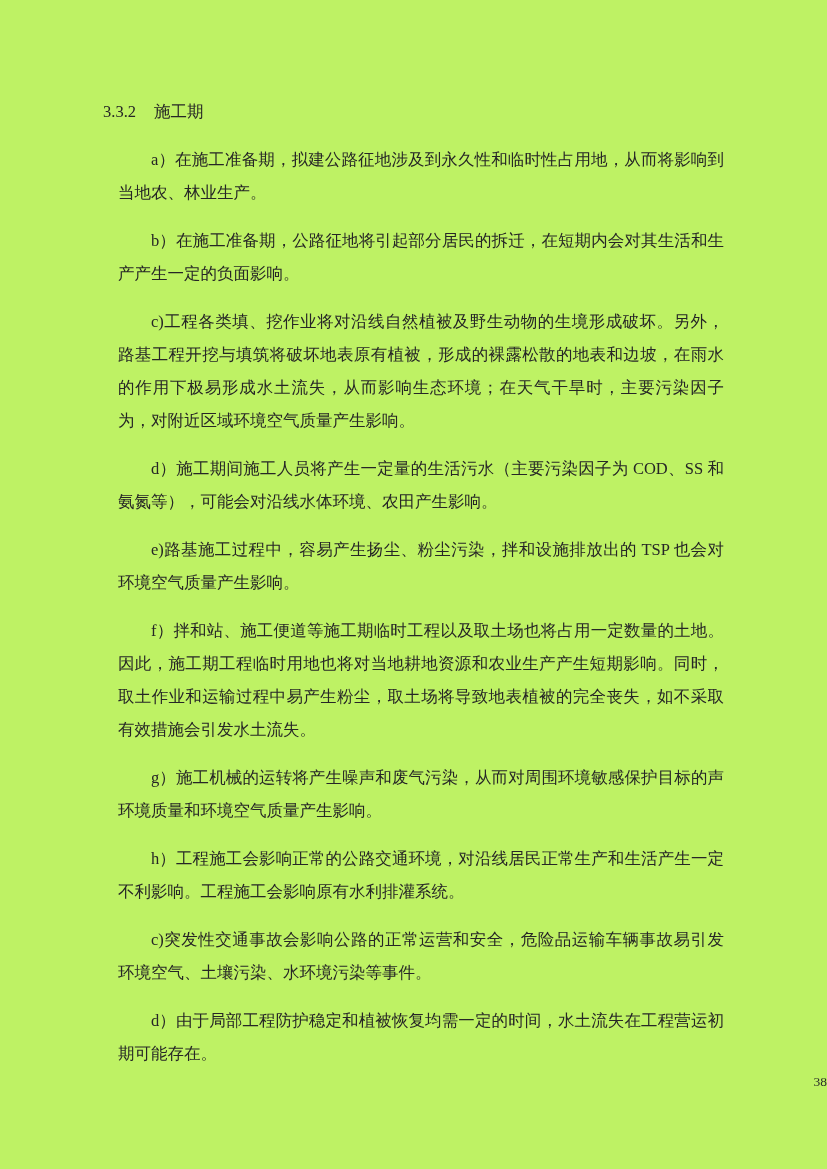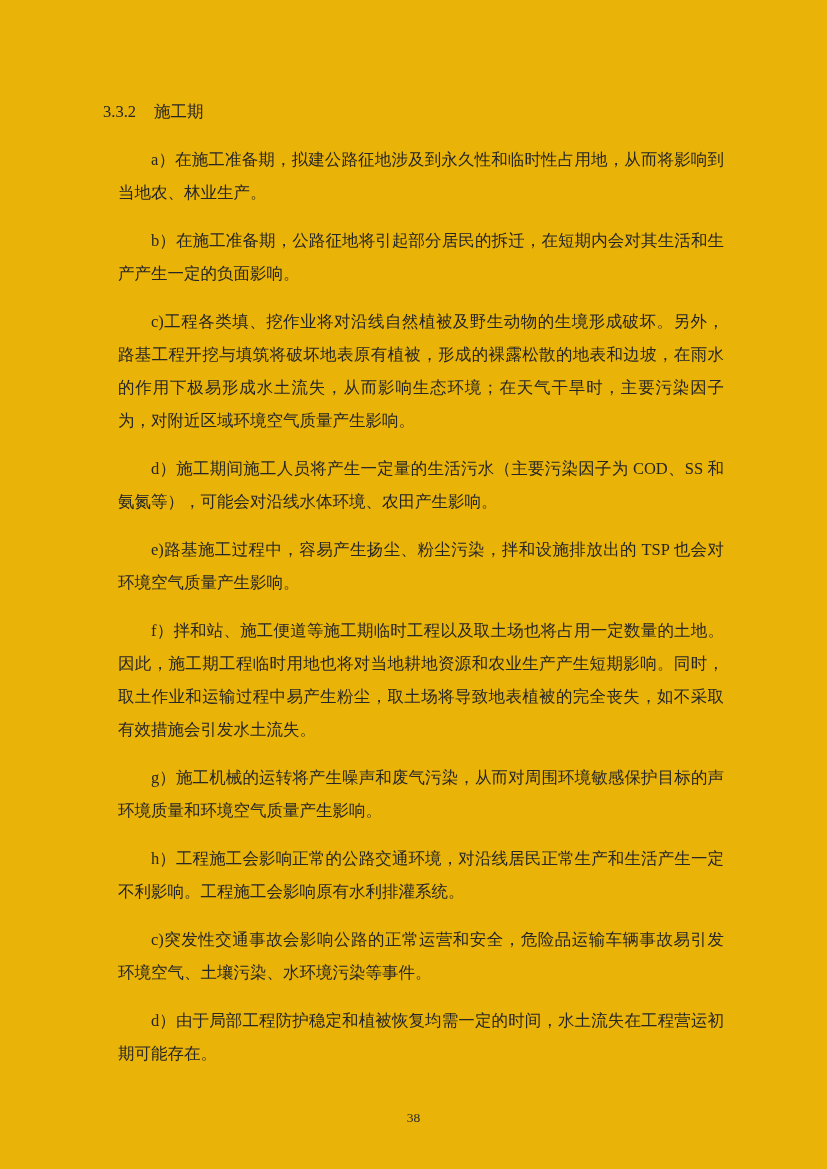--- a/index.html
+++ b/index.html
@@ -4,21 +4,21 @@
 <style>
   html, body {
     margin: 0;
     padding: 0;
     background: #ffffff;
   }
   .page {
     position: relative;
     width: 827px;
     height: 1169px;
-    background: #eab308;
+    background: #bef264;
     overflow: hidden;
     font-family: "Liberation Serif", "DejaVu Serif", serif;
     color: #262626;
   }
   .content {
     position: absolute;
     left: 103px;
     top: 95px;
     width: 636px;
   }
@@ -37,23 +37,23 @@
     margin: 15px;
     font-size: 16.5px;
     line-height: 33px;
     text-indent: 2em;
     text-align: justify;
     text-justify: inter-character;
   }
   .page-footer {
     position: absolute;
     left: 0;
-    top: 1108px;
+    top: 1072px;
     width: 100%;
-    text-align: center;
+    text-align: right;
   }
   .page-number {
     font-size: 13.5px;
     color: #2b2b2b;
   }
 </style>
 </head>
 <body>
 
 <div class="page">

